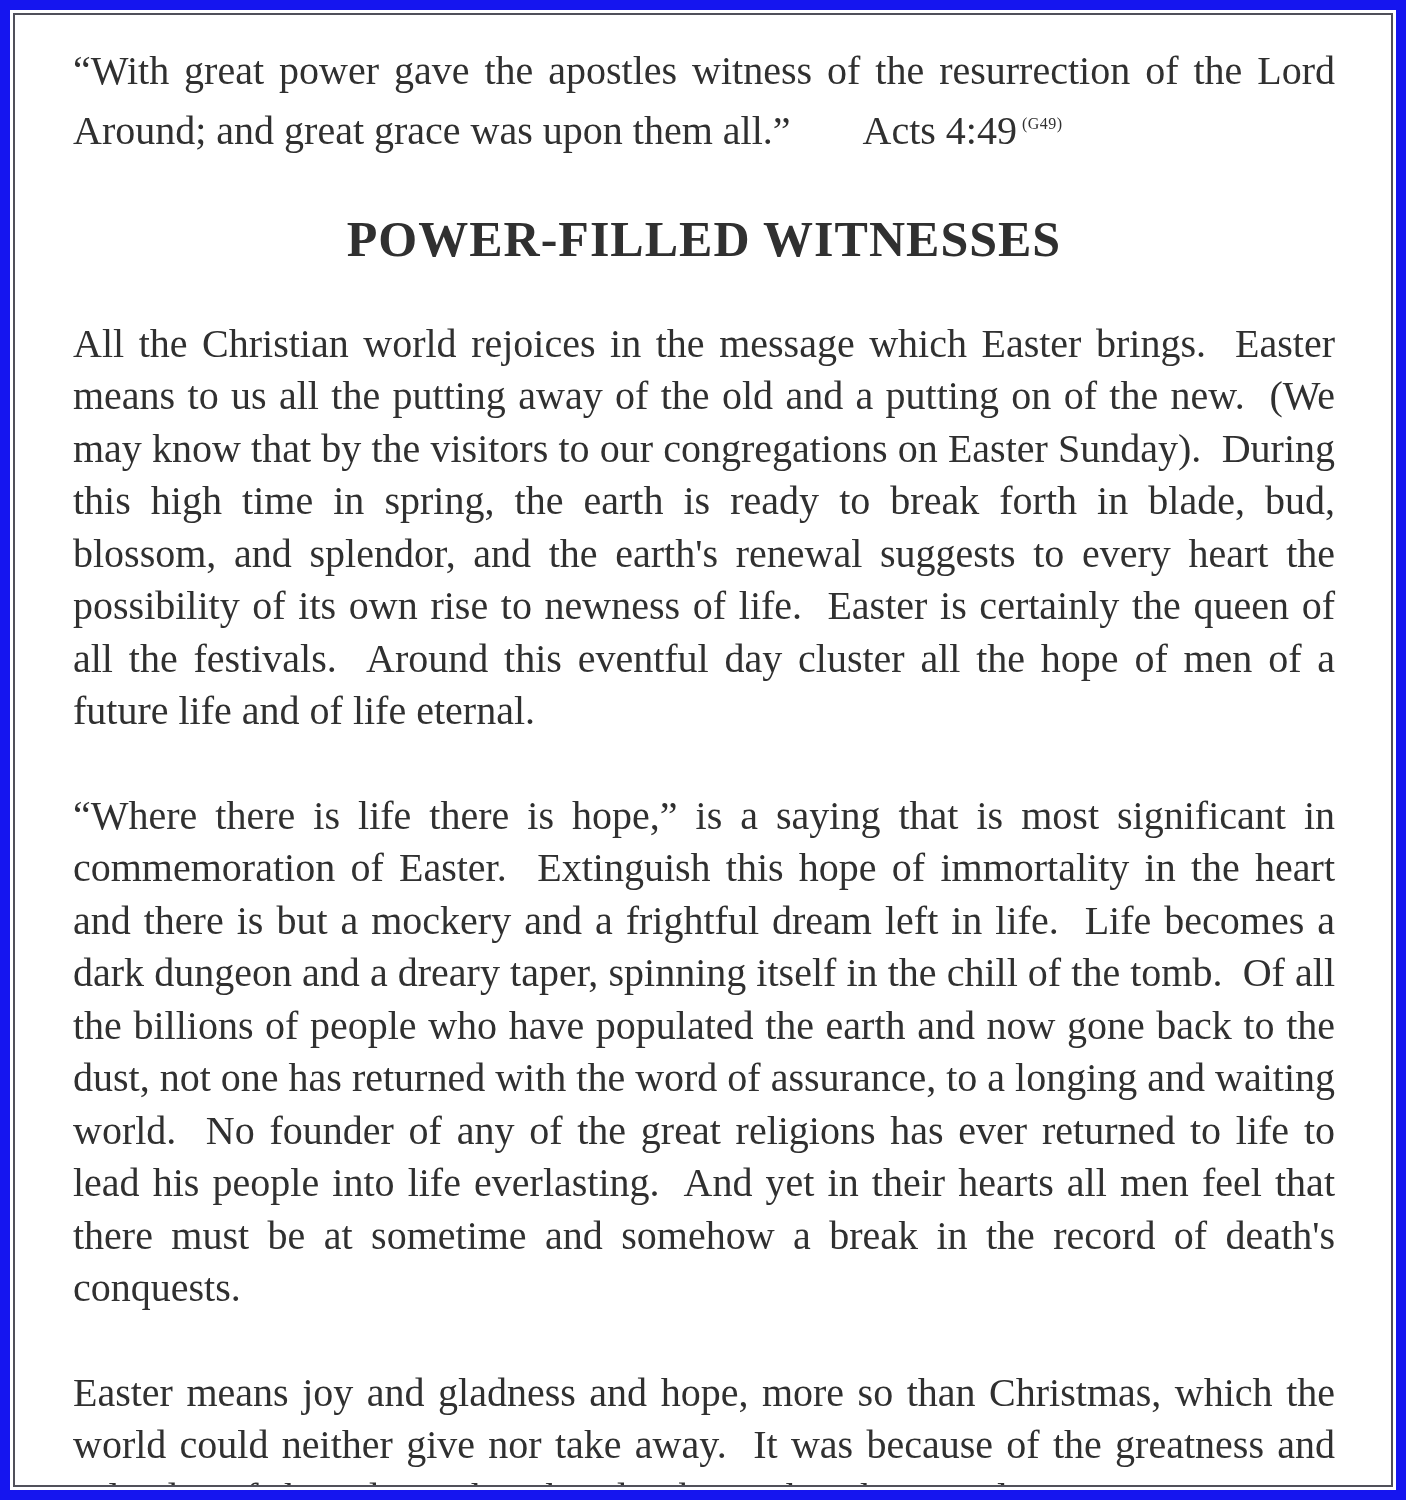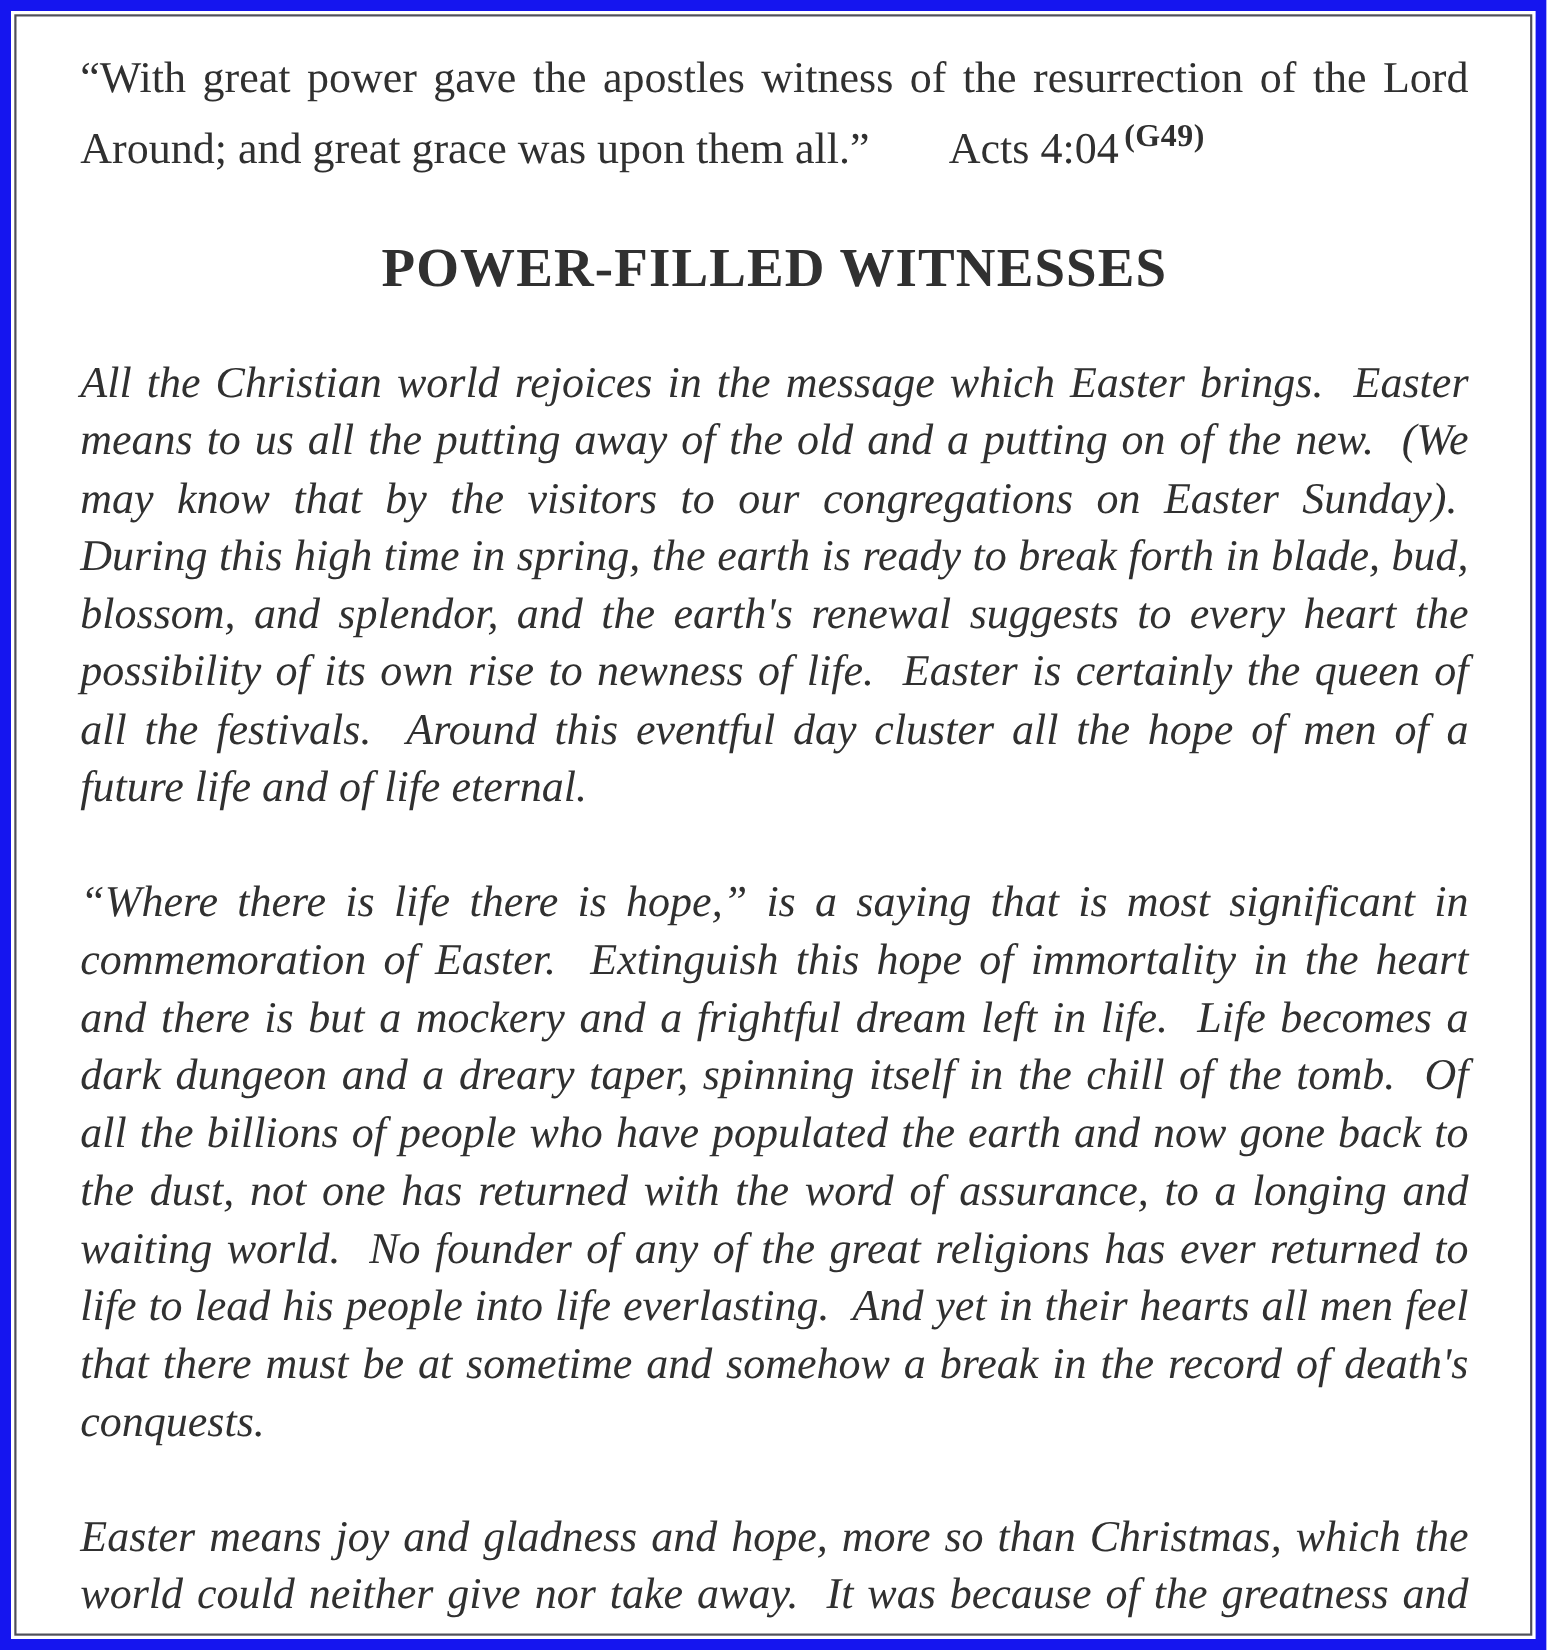--- a/index.html
+++ b/index.html
@@ -29,47 +29,45 @@
   }
   .quote {
     margin: 0;
     text-align: justify;
   }
   .ref {
     margin-left: 72px;
     white-space: nowrap;
   }
   .ref-note {
-    font-size: 29px;
+    font-size: 16px;
     vertical-align: 15px;
     margin-left: 5px;
     letter-spacing: 0.5px;
-    font-weight: bold;
   }
   .title {
     margin: 56px 0 0 0;
     text-align: center;
     font-weight: bold;
     font-size: 50px;
     letter-spacing: 1px;
   }
   .para {
     margin: 52px 0 0 0;
     text-align: justify;
-    font-style: italic;
   }
 </style>
 </head>
 <body>
 
 <div class="page">
   <div class="inner">
 
     <p class="quote">
-      <span>“With great power gave the apostles witness of the resurrection of the Lord Around; and great grace was upon them all.”</span><span class="ref">Acts 4:04</span><sup class="ref-note">(G49)</sup>
+      <span>“With great power gave the apostles witness of the resurrection of the Lord Around; and great grace was upon them all.”</span><span class="ref">Acts 4:49</span><sup class="ref-note">(G49)</sup>
     </p>
 
     <p class="title">POWER-FILLED WITNESSES</p>
 
     <p class="para">All the Christian world rejoices in the message which Easter brings.&nbsp; Easter means to us all the putting away of the old and a putting on of the new.&nbsp; (We may know that by the visitors to our congregations on Easter Sunday).&nbsp; During this high time in spring, the earth is ready to break forth in blade, bud, blossom, and splendor, and the earth's renewal suggests to every heart the possibility of its own rise to newness of life.&nbsp; Easter is certainly the queen of all the festivals.&nbsp; Around this eventful day cluster all the hope of men of a future life and of life eternal.</p>
 
     <p class="para">“Where there is life there is hope,” is a saying that is most significant in commemoration of Easter.&nbsp; Extinguish this hope of immortality in the heart and there is but a mockery and a frightful dream left in life.&nbsp; Life becomes a dark dungeon and a dreary taper, spinning itself in the chill of the tomb.&nbsp; Of all the billions of people who have populated the earth and now gone back to the dust, not one has returned with the word of assurance, to a longing and waiting world.&nbsp; No founder of any of the great religions has ever returned to life to lead his people into life everlasting.&nbsp; And yet in their hearts all men feel that there must be at sometime and somehow a break in the record of death's conquests.</p>
 
     <p class="para">Easter means joy and gladness and hope, more so than Christmas, which the world could neither give nor take away.&nbsp; It was because of the greatness and splendor of the tidings that this day bore, that the apostles were eager to go forth as preachers of this new Gospel.&nbsp; It was to the world then, and now …</p>
 

